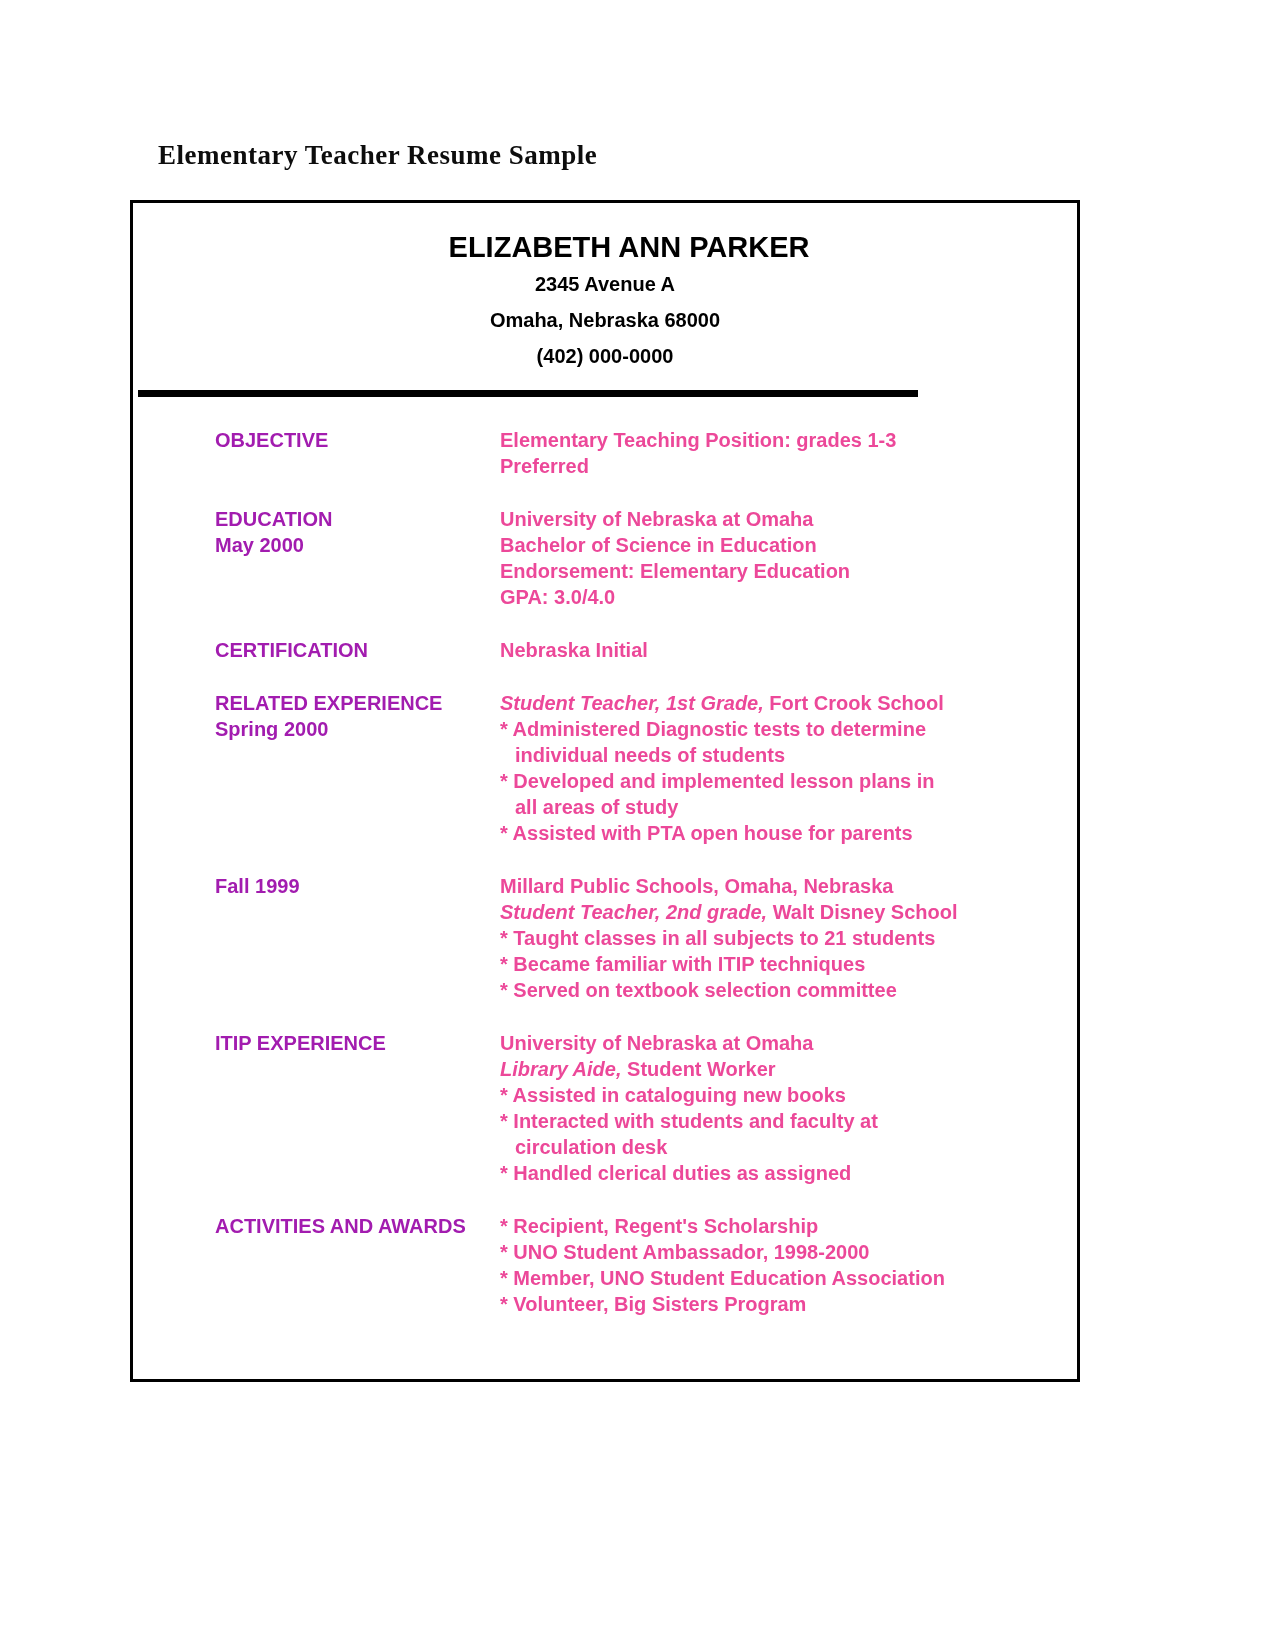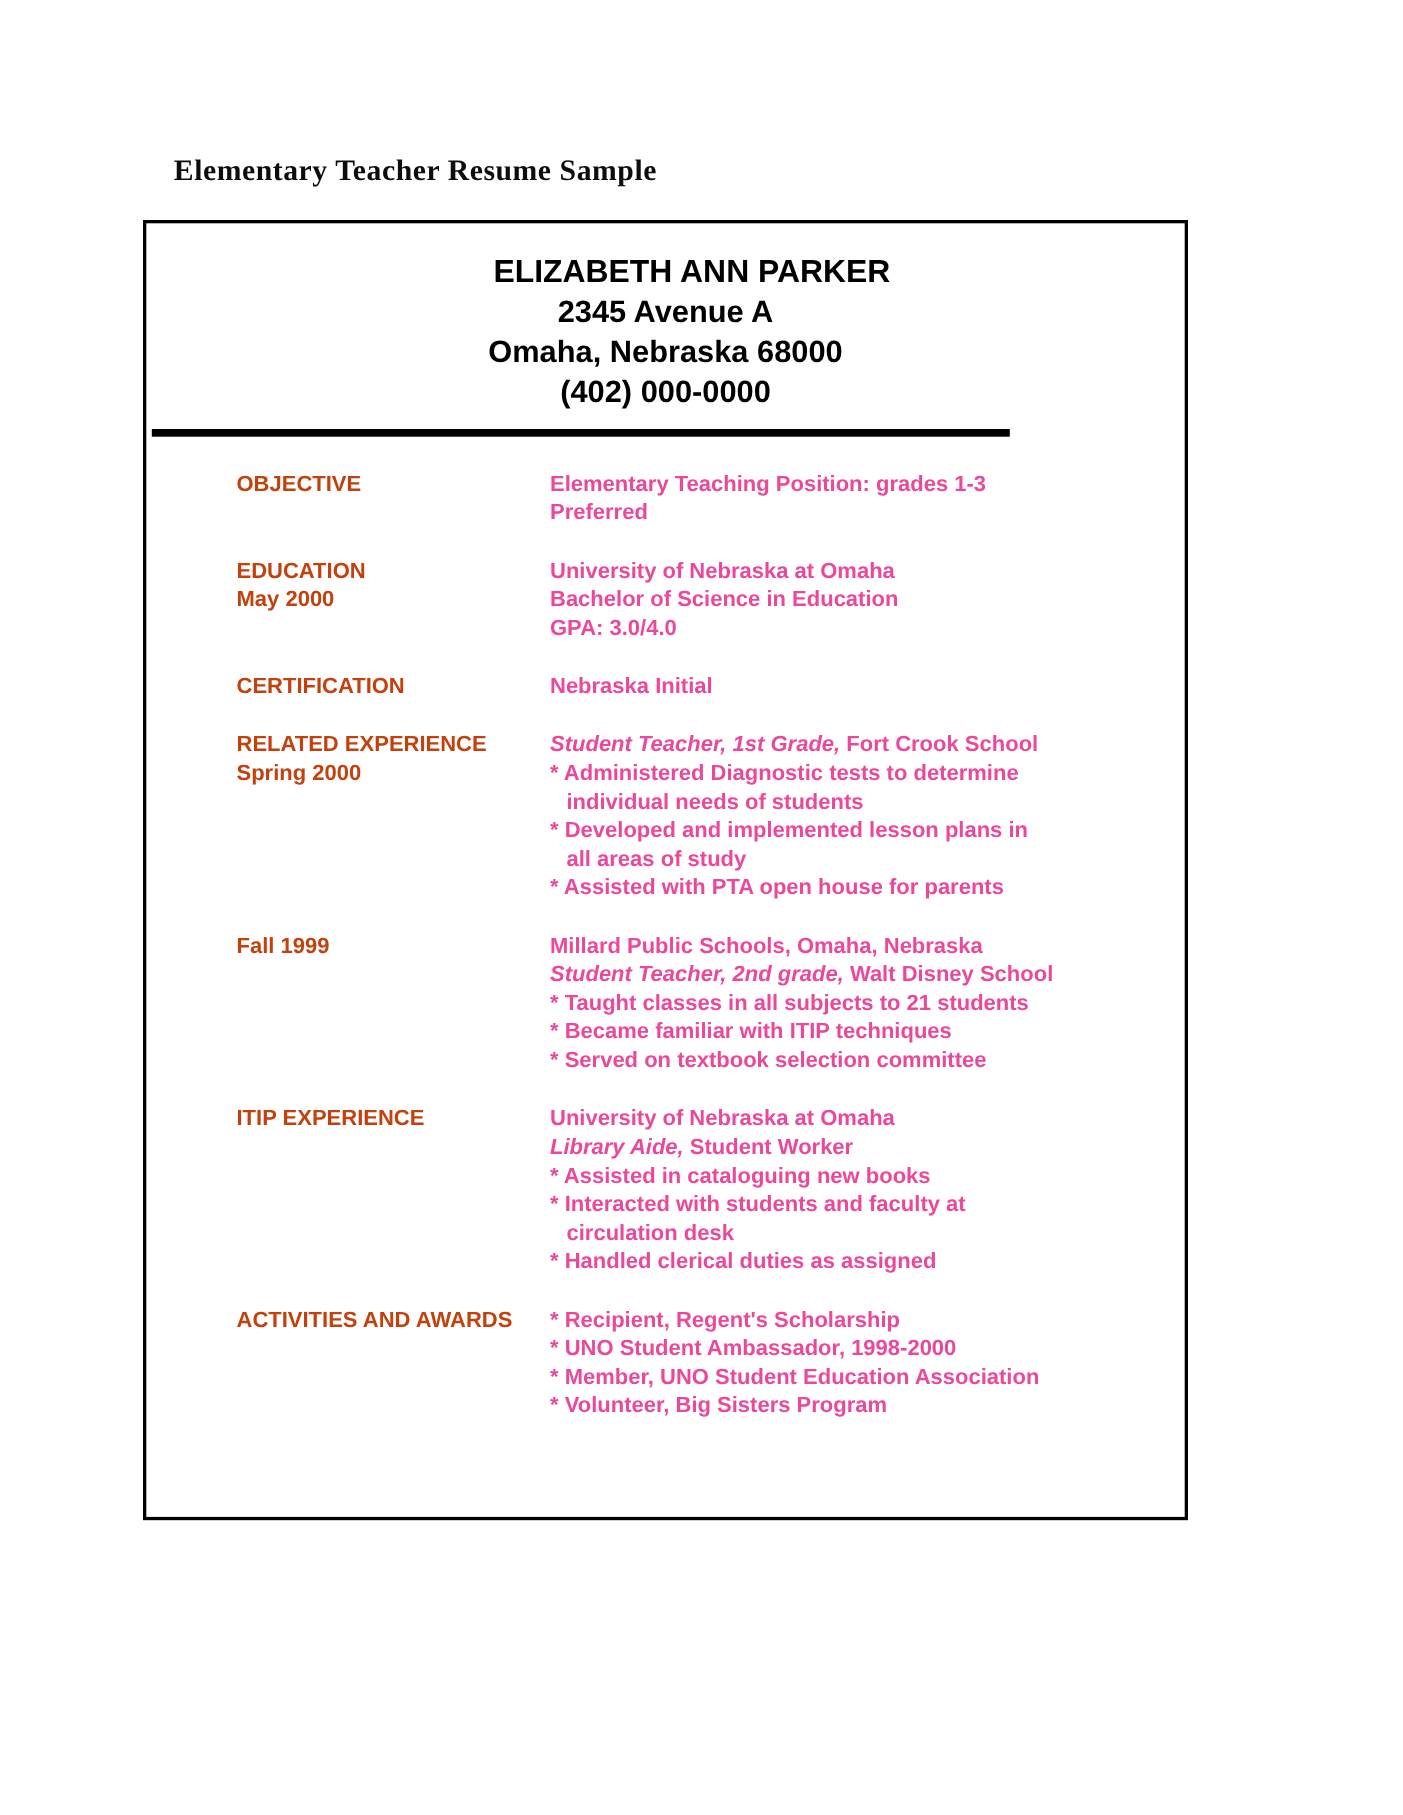--- a/index.html
+++ b/index.html
@@ -39,21 +39,21 @@
     text-align: center;
     font-weight: bold;
     color: #000;
   }
   .resume-header .name {
     font-size: 29px;
     line-height: 37px;
     padding-left: 48px;
   }
   .resume-header .hline {
-    font-size: 28px;
+    font-size: 20px;
     line-height: 36px;
   }
   .divider {
     margin-top: 16px;
     margin-left: 5px;
     width: 780px;
     height: 7px;
     background: #000;
   }
   .sections {
@@ -62,21 +62,21 @@
   .section-row {
     display: flex;
     margin-bottom: 27px;
   }
   .section-label {
     width: 285px;
     flex-shrink: 0;
     font-size: 20px;
     font-weight: bold;
     line-height: 26px;
-    color: #c2410c;
+    color: #a21caf;
   }
   .section-content {
     flex: 1;
     font-size: 20px;
     font-weight: bold;
     line-height: 26px;
     color: #ec4899;
   }
   .content-line.indent {
     padding-left: 15px;
@@ -112,20 +112,21 @@
           </div>
         </div>
         <div class="section-row">
           <div class="section-label">
             <div>EDUCATION</div>
             <div>May 2000</div>
           </div>
           <div class="section-content">
             <div class="content-line"><span>University of Nebraska at Omaha</span></div>
             <div class="content-line"><span>Bachelor of Science in Education</span></div>
+            <div class="content-line"><span>Endorsement: Elementary Education</span></div>
             <div class="content-line"><span>GPA: 3.0/4.0</span></div>
           </div>
         </div>
         <div class="section-row">
           <div class="section-label">
             <div>CERTIFICATION</div>
           </div>
           <div class="section-content">
             <div class="content-line"><span>Nebraska Initial</span></div>
           </div>

